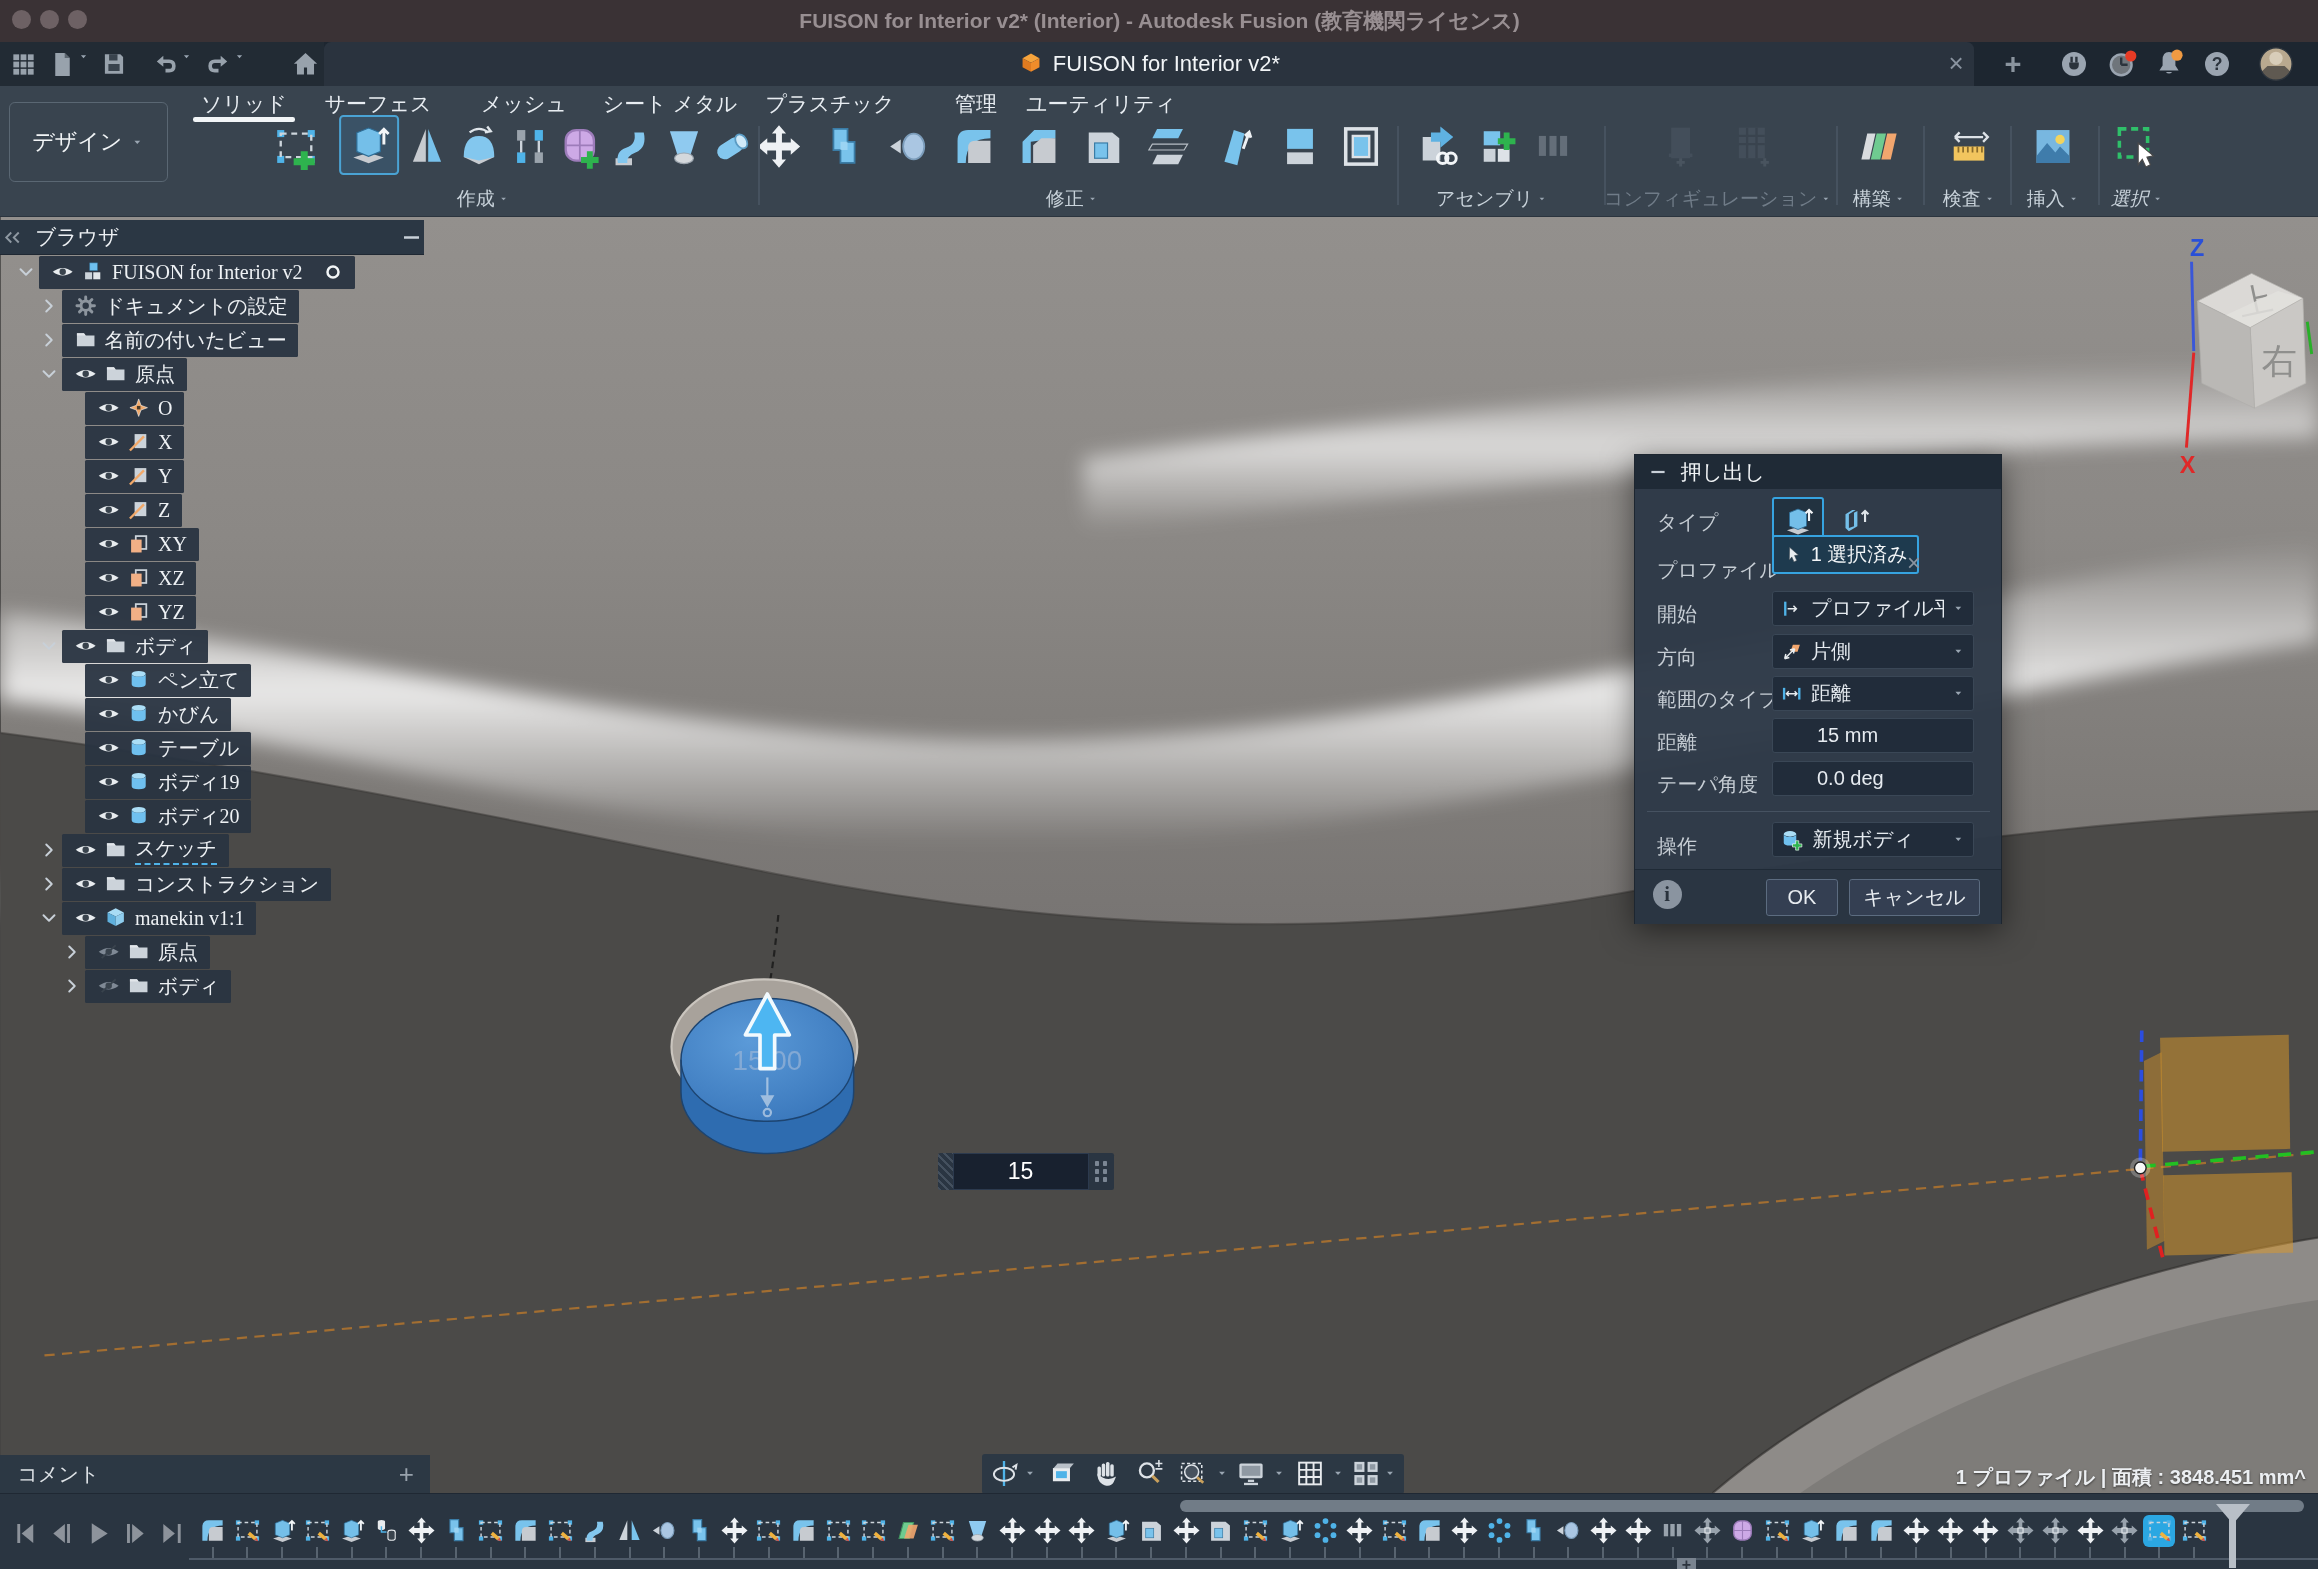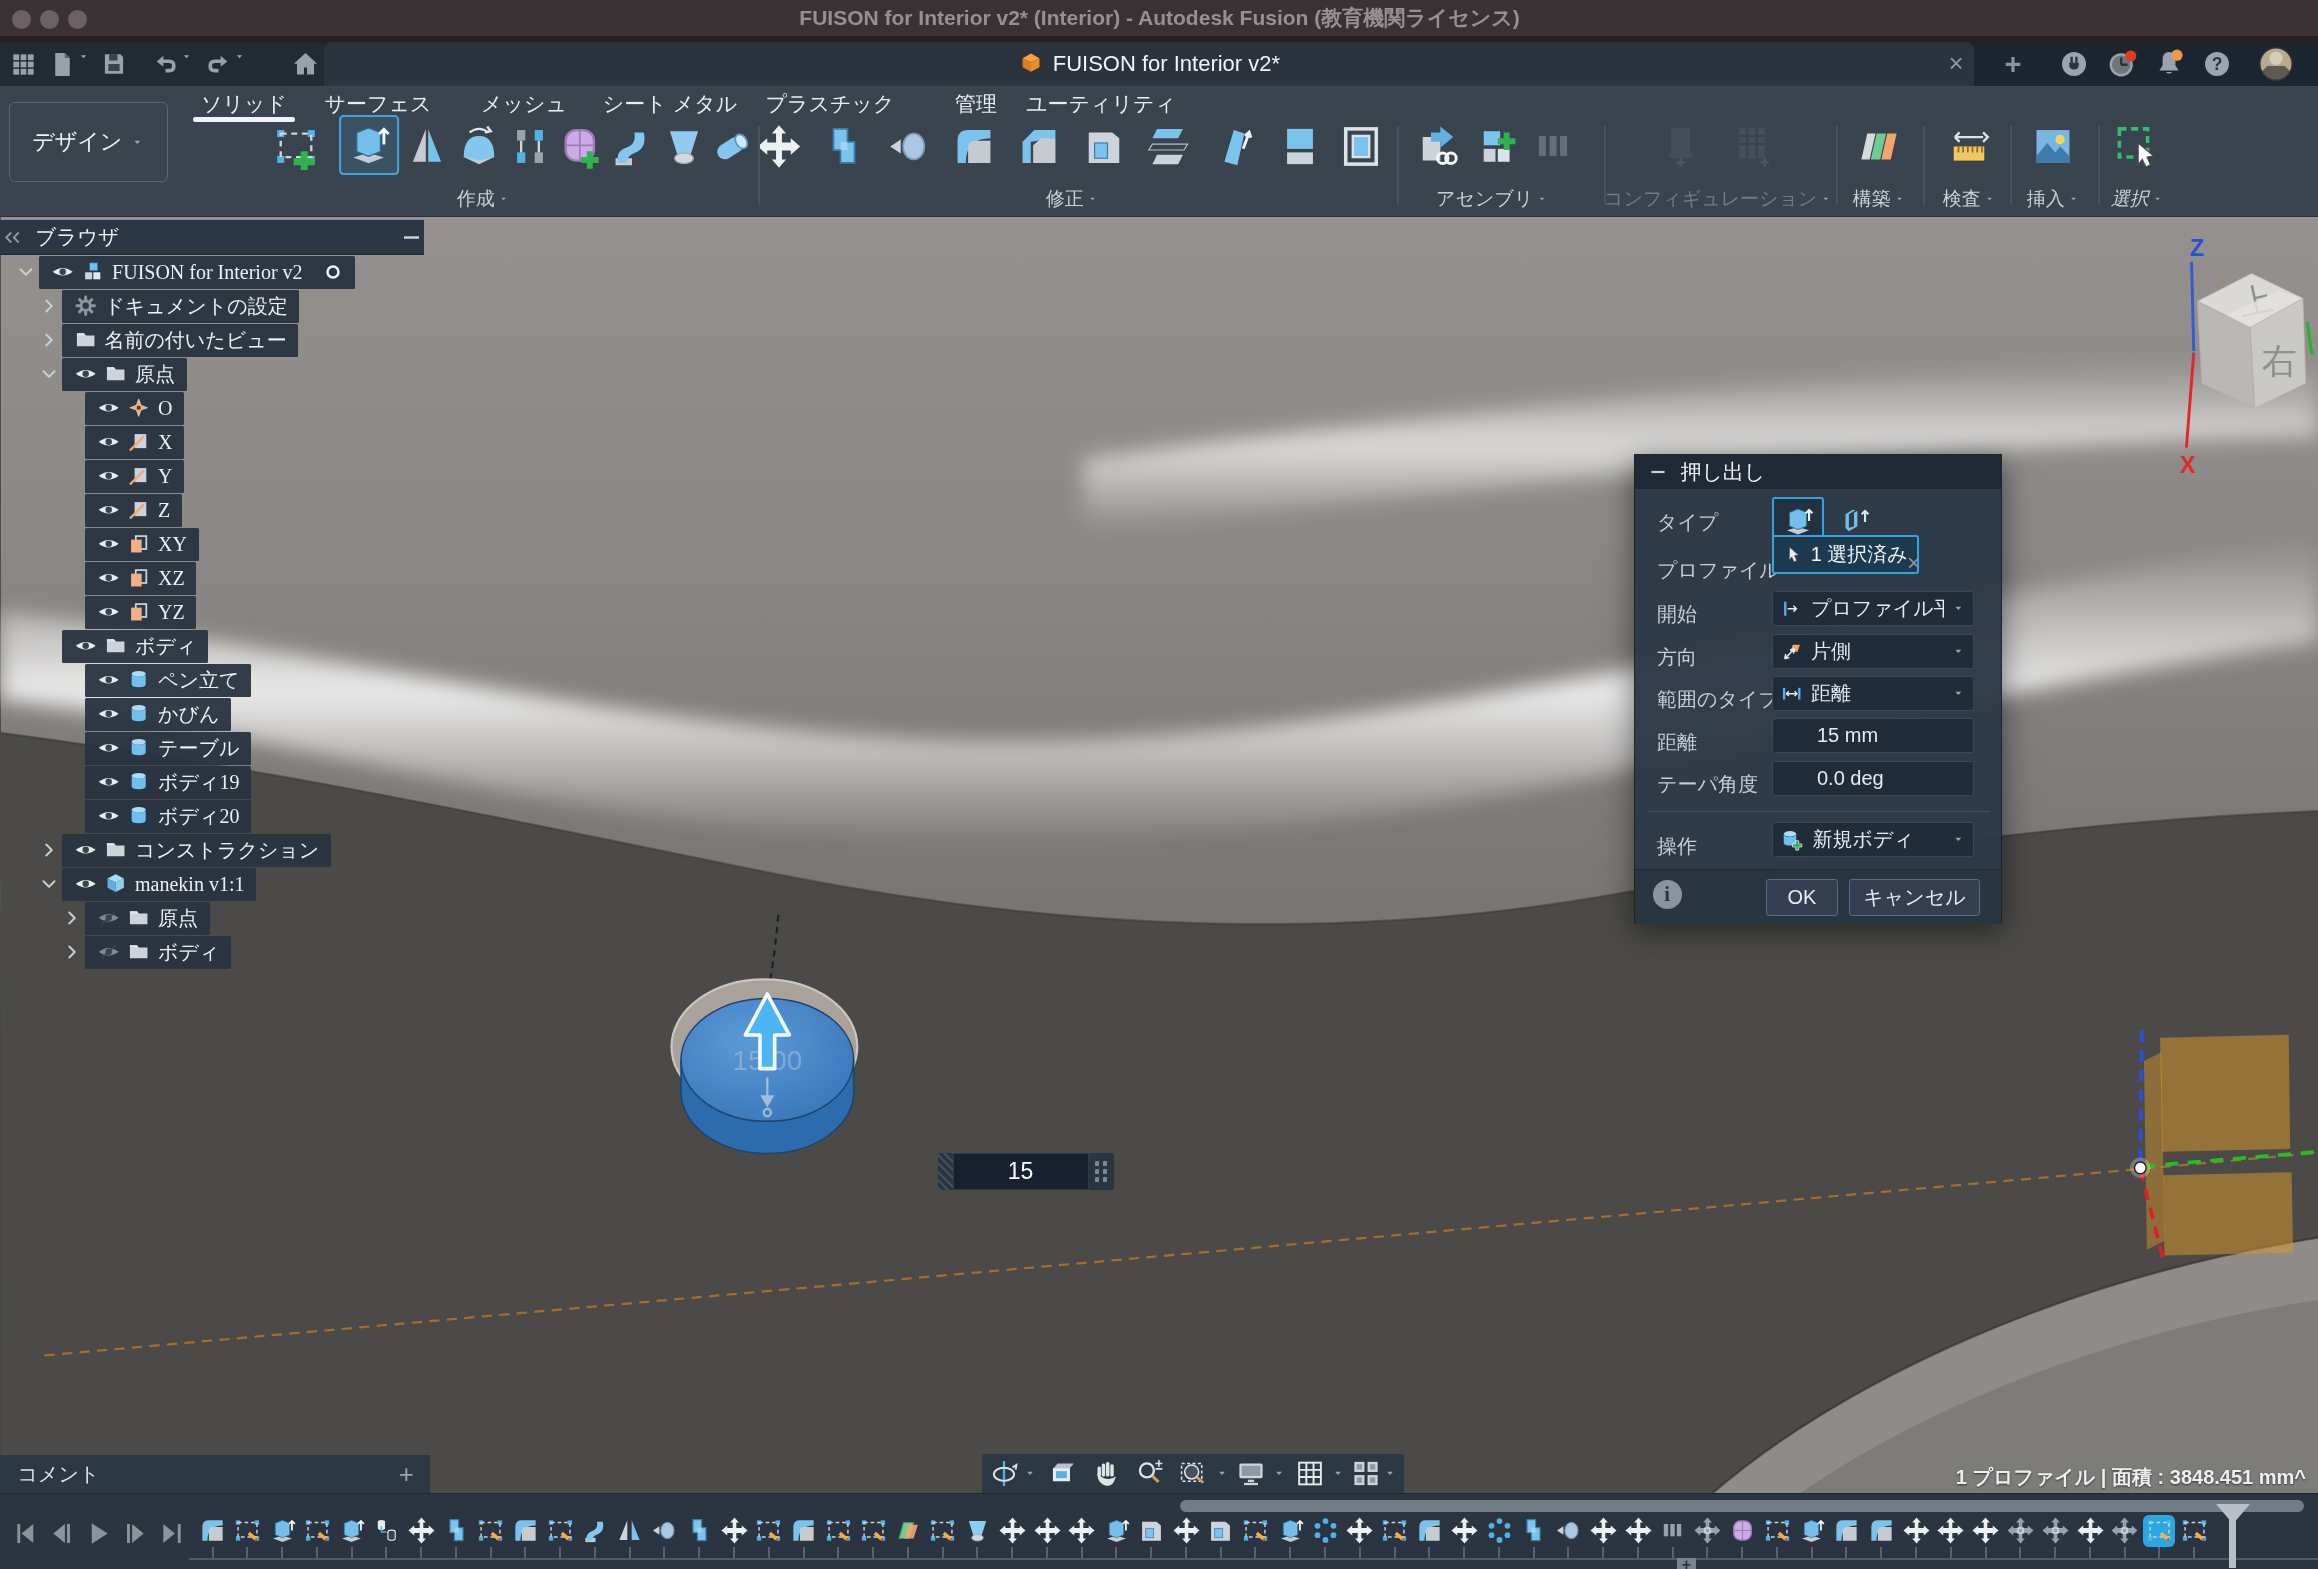--- a/index.html
+++ b/index.html
@@ -2,21 +2,21 @@
 <html style="font-size:11.7px"><head>
 <meta charset="utf-8">
 <style>
   html,body{margin:0;padding:0;background:#222;}
   #app{position:relative;width:2319px;height:1569px;overflow:hidden;
        font-family:"Liberation Sans","DejaVu Sans",sans-serif;color:#e8ecef;}
   .abs{position: absolute;}
   svg{display:block}
 
   
-  #titlebar{position:absolute;left:0;top:0;width:2319px;height:36px;background:#3a3235;
+  #titlebar{position:absolute;left:0;top:0;width:2319px;height:42px;background:#3a3235;
             display:flex;align-items:center;justify-content:center;}
   #titlebar .title{color:#988f92;font-size:21px;font-weight:bold;}
   .tl-light{position:absolute;top:10.2px;width:19px;height:19px;border-radius:50%;background:#6d6164;}
 
   
   #tabbar{position:absolute;left:0;top:42px;width:2319px;height:44px;background:#1d2630;}
   #quickbar{position:absolute;left:0;top:0;width:324px;height:44px;background:#222b34;
             display:flex;align-items:center;gap:10.2px;padding-left:8.8px;box-sizing:border-box;}
   #doc-tab{position:absolute;left:324px;top:0;width:1650px;height:44px;background:#2a333e;
            border-radius:7.3px 7.3px 0 0;display:flex;align-items:center;justify-content:center;gap:8.8px;}
@@ -915,20 +915,42 @@
             </span>
             <span class="lbl">ボディ20</span>
           </span>
         </div>
         <div class="brow" style="margin-left: 36px;">
           <span class="chev">
             <svg viewBox="0 0 40 40" width="22" height="22">
               <path d="M15 10 l10 10 -10 10" fill="none" stroke="#c8d0d8" stroke-width="3.5" stroke-linecap="round" stroke-linejoin="round"></path>
             </svg>
           </span>
+          <span class="bpill hl">
+            <span>
+              <svg viewBox="0 0 40 40" width="23.4" height="23.4">
+                <path d="M3 20 Q20 7 37 20 Q20 33 3 20 Z" fill="#e8ecef"></path>
+                <circle cx="20" cy="20" r="5.5" fill="#39434d"></circle>
+              </svg>
+            </span>
+            <span>
+              <svg viewBox="0 0 40 40" width="23.4" height="23.4">
+                <path d="M5 9 h12 l3 4 h15 v18 H5 Z" fill="#ccd3da"></path>
+                <path d="M5 9 h12 l3 4 h-15 z" fill="#e2e6ea"></path>
+              </svg>
+            </span>
+            <span class="lbl">スケッチ</span>
+          </span>
+        </div>
+        <div class="brow" style="margin-left: 36px;">
+          <span class="chev">
+            <svg viewBox="0 0 40 40" width="22" height="22">
+              <path d="M15 10 l10 10 -10 10" fill="none" stroke="#c8d0d8" stroke-width="3.5" stroke-linecap="round" stroke-linejoin="round"></path>
+            </svg>
+          </span>
           <span class="bpill">
             <span>
               <svg viewBox="0 0 40 40" width="23.4" height="23.4">
                 <path d="M3 20 Q20 7 37 20 Q20 33 3 20 Z" fill="#e8ecef"></path>
                 <circle cx="20" cy="20" r="5.5" fill="#39434d"></circle>
               </svg>
             </span>
             <span>
               <svg viewBox="0 0 40 40" width="23.4" height="23.4">
                 <path d="M5 9 h12 l3 4 h15 v18 H5 Z" fill="#ccd3da"></path>

